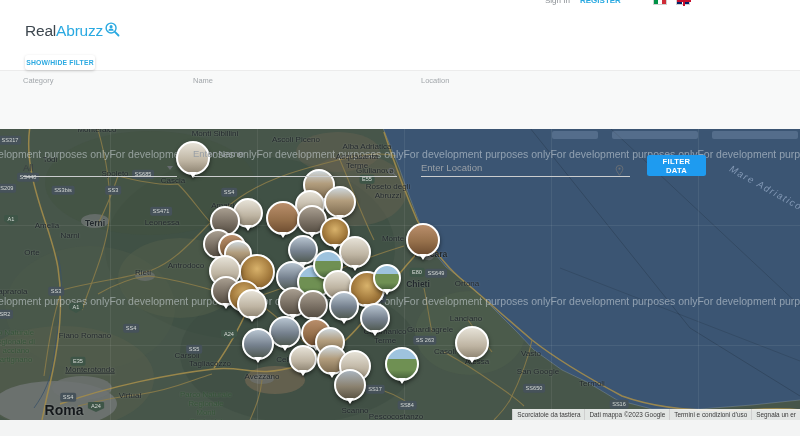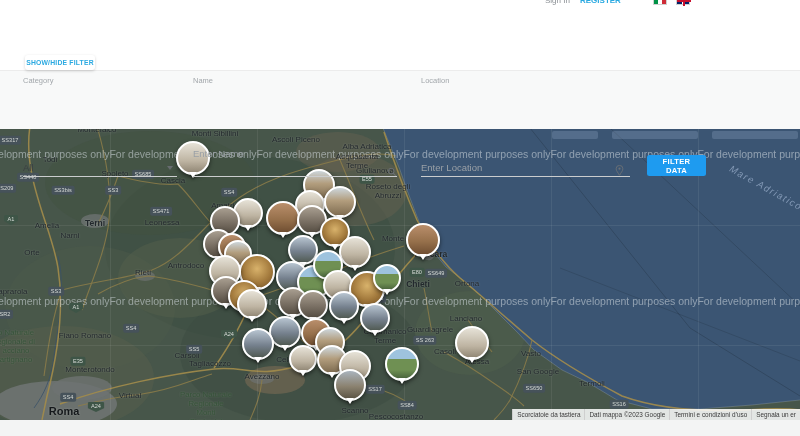--- a/index.html
+++ b/index.html
@@ -42,21 +42,21 @@
   
   #map{position:absolute;left:0;top:128px;width:800px;height:292px;background:#47564a;overflow:hidden;z-index:10;}
   #map svg{position:absolute;left:0;top:0;}
   .gridv{position:absolute;top:0;width:1px;height:292px;background:rgba(255,255,255,0.07);}
   .gridh{position:absolute;left:0;width:800px;height:1px;background:rgba(255,255,255,0.07);}
   .wm{position:absolute;transform:translate(-50%,-50%);font-size:10.5px;color:rgba(215,222,228,0.55);white-space:nowrap;}
   .sea-hint{position:absolute;height:8px;border-radius:2px;background:rgba(150,172,200,0.28);}
   .mlabel{position:absolute;transform:translate(-50%,-50%);font-size:8px;color:#22282c;white-space:pre-line;text-align:center;
      text-shadow:0 0 2px rgba(255,255,255,0.28);line-height:1.1;}
   .mlabel.b{font-weight:bold;font-size:8.5px;}
-  .mlabel.big{font-size:11px;font-weight:bold;color:#14181b;}
+  .mlabel.big{font-size:14px;font-weight:bold;color:#14181b;}
   .park{position:absolute;transform:translate(-50%,-50%);font-size:7.8px;color:#365239;white-space:pre-line;text-align:center;
      text-shadow:0 0 2px rgba(210,230,205,0.25);line-height:1.15;}
   .sea-label{position:absolute;font-size:9.5px;font-style:italic;color:#8298b5;letter-spacing:1.5px;transform:rotate(29deg);transform-origin:left top;white-space:nowrap;}
   .badge{position:absolute;transform:translate(-50%,-50%);background:#46525a;color:#d6dad6;font-size:5.6px;
      padding:1px 2.5px;border-radius:2px;border:0.5px solid #5c6а6e;white-space:nowrap;line-height:1.2;}
   .badge.a{background:#3e5547;clip-path:polygon(0 0,100% 0,100% 60%,50% 100%,0 60%);padding:1px 3.5px 2.5px;}
   .badge.e{background:#3e5547;}
 
   .marker{position:absolute;border-radius:50%;border:2.5px solid #fff;box-sizing:border-box;
      box-shadow:0 2px 4px rgba(0,0,0,0.5);cursor:pointer;z-index:5;}
@@ -80,20 +80,30 @@
 <body>
 
 <div id="app">
 
   <div id="header">
     <div id="minibar">
       <span class="mini-link" style="left:545px">Sign In</span>
       <span class="mini-link reg" style="left:580px">REGISTER</span>
       <span class="flag flag-it"></span>
       <span class="flag flag-uk"></span>
+    </div>
+    <div id="logo">
+      <span class="dark">Real</span>
+        <span class="accent">Abruzz</span>
+      <span><svg width="17" height="17" viewBox="0 0 24 24" fill="none">
+        <circle cx="10" cy="10" r="7" stroke="#2aa9e1" stroke-width="2"></circle>
+        <line x1="15.4" y1="15.4" x2="20.5" y2="20.5" stroke="#2aa9e1" stroke-width="2.6" stroke-linecap="round"></line>
+        <circle cx="10" cy="8" r="2.2" fill="#2aa9e1"></circle>
+        <path d="M6.3,13.8 a3.7,3.2 0 0 1 7.4,0 Z" fill="#2aa9e1"></path>
+      </svg></span>
     </div>
   </div>
 
   <div id="filter-tab">SHOW/HIDE FILTER</div>
   <div id="filter-panel">
     <div class="field" style="left:23px;top:5px;">
       <div class="flabel">Category</div>
     </div>
     <div class="fvalue" style="left:23px;top:91px;position:absolute;">All</div>
     <div class="caret" style="left:167px;top:95px;position:absolute;"></div>
@@ -227,21 +237,21 @@
         <div class="mlabel" style="left: 430px; top: 202px;">Guardiagrele</div>
         <div class="mlabel" style="left: 445px; top: 224px;">Casoli</div>
         <div class="mlabel" style="left: 477px; top: 234px;">Atessa</div>
         <div class="mlabel" style="left: 385px; top: 209px;">Caramanico
 Terme</div>
         <div class="mlabel" style="left: 210px; top: 236px;">Tagliacozzo</div>
         <div class="mlabel" style="left: 289px; top: 232px;">Celano</div>
         <div class="mlabel" style="left: 262px; top: 249px;">Avezzano</div>
         <div class="mlabel" style="left: 187px; top: 228px;">Carsoli</div>
         <div class="mlabel" style="left: 85px; top: 208px;">Fiano Romano</div>
-        <div class="mlabel" style="left: 90px; top: 242px;">Monterotondo</div>
+        <div class="mlabel" style="left: 90px; top: 242px; text-decoration: underline;">Monterotondo</div>
         <div class="mlabel" style="left: 130px; top: 268px;">Virtual</div>
         <div class="mlabel big" style="left: 64px; top: 283px;">Roma</div>
         <div class="mlabel" style="left: 10px; top: 164px;">Caprarola</div>
         <div class="mlabel" style="left: 355px; top: 283px;">Scanno</div>
         <div class="mlabel" style="left: 396px; top: 289px;">Pescocostanzo</div>
         <div class="mlabel" style="left: 531px; top: 226px;">Vasto</div>
         <div class="mlabel" style="left: 538px; top: 244px;">San Google</div>
         <div class="mlabel" style="left: 592px; top: 256px;">Termoli</div>
         <div class="park" style="left: 228px; top: 122px;">Parco
 Nazionale

